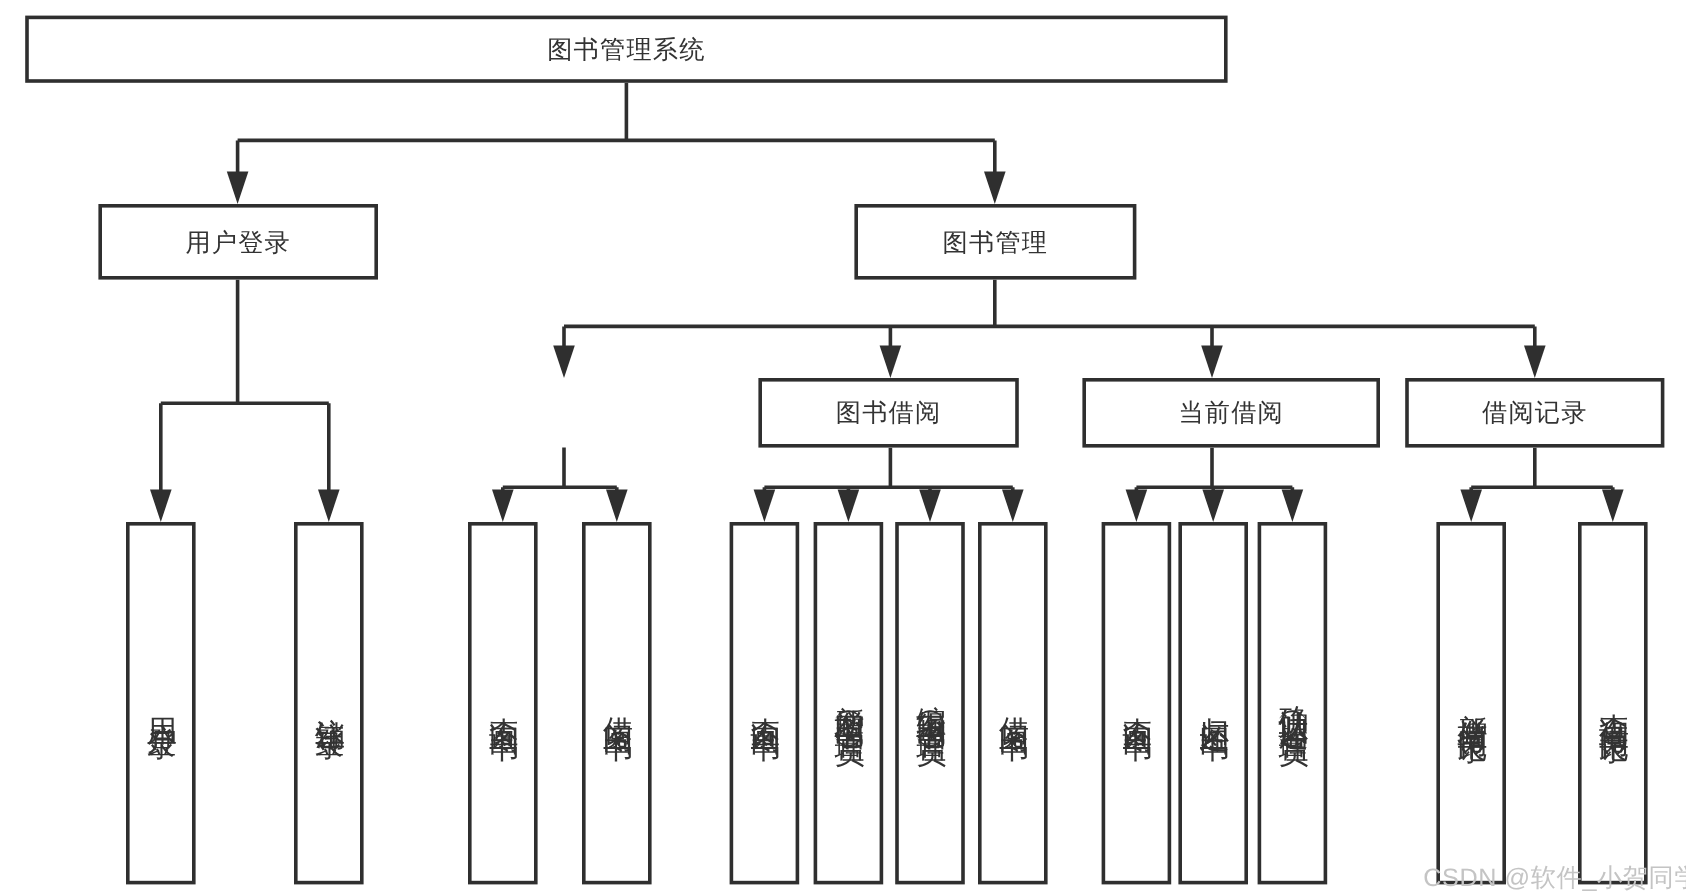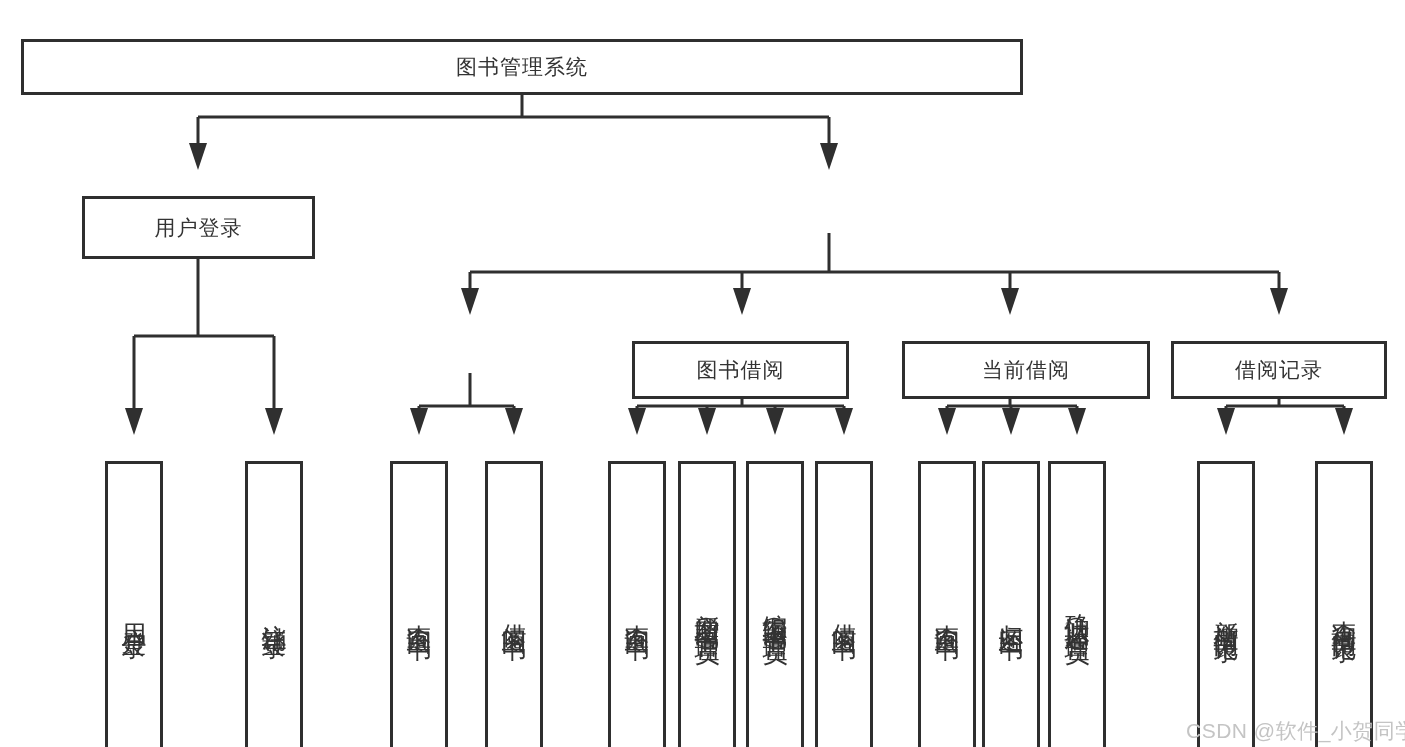--- a/index.html
+++ b/index.html
@@ -12,21 +12,20 @@
   }
   .connectors { position:absolute; left:0; top:0; width:1405px; height:747px; }
   .connectors path { fill:none; stroke:var(--line,#2f2f2f); stroke-width:3; }
   .connectors polygon { fill:var(--line,#2f2f2f); stroke:none; }
   .node {
     position:absolute; box-sizing:border-box;
     border:3px solid var(--box-border,#2f2f2f);
     background:#ffffff;
     display:flex; align-items:center; justify-content:center;
     text-align:center;
-    margin-top:26px;
   }
   .node.h span { font-size:21px; letter-spacing:1px; white-space:nowrap; }
   .node.v { top:435px; width:58px; height:302px; }
   .node.v span {
     writing-mode:vertical-rl; text-orientation:mixed;
     font-size:25px; letter-spacing:4px; line-height:1;
   }
   .watermark {
     position:absolute; left:1186px; top:717px;
     font-size:21px; letter-spacing:0.5px;
@@ -82,20 +81,23 @@
     </g>
   </svg>
 
   <div class="node h" style="left:21px;top:13px;width:1002px;height:56px">
     <span>图书管理系统</span>
   </div>
 
   <div class="node h" style="left:82px;top:170px;width:233px;height:63px">
     <span>用户登录</span>
   </div>
+  <div class="node h" style="left:712px;top:170px;width:235px;height:63px">
+    <span>图书管理</span>
+  </div>
 
   <div class="node h" style="left:632px;top:315px;width:217px;height:58px">
     <span>图书借阅</span>
   </div>
   <div class="node h" style="left:902px;top:315px;width:248px;height:58px">
     <span>当前借阅</span>
   </div>
   <div class="node h" style="left:1171px;top:315px;width:216px;height:58px">
     <span>借阅记录</span>
   </div>

